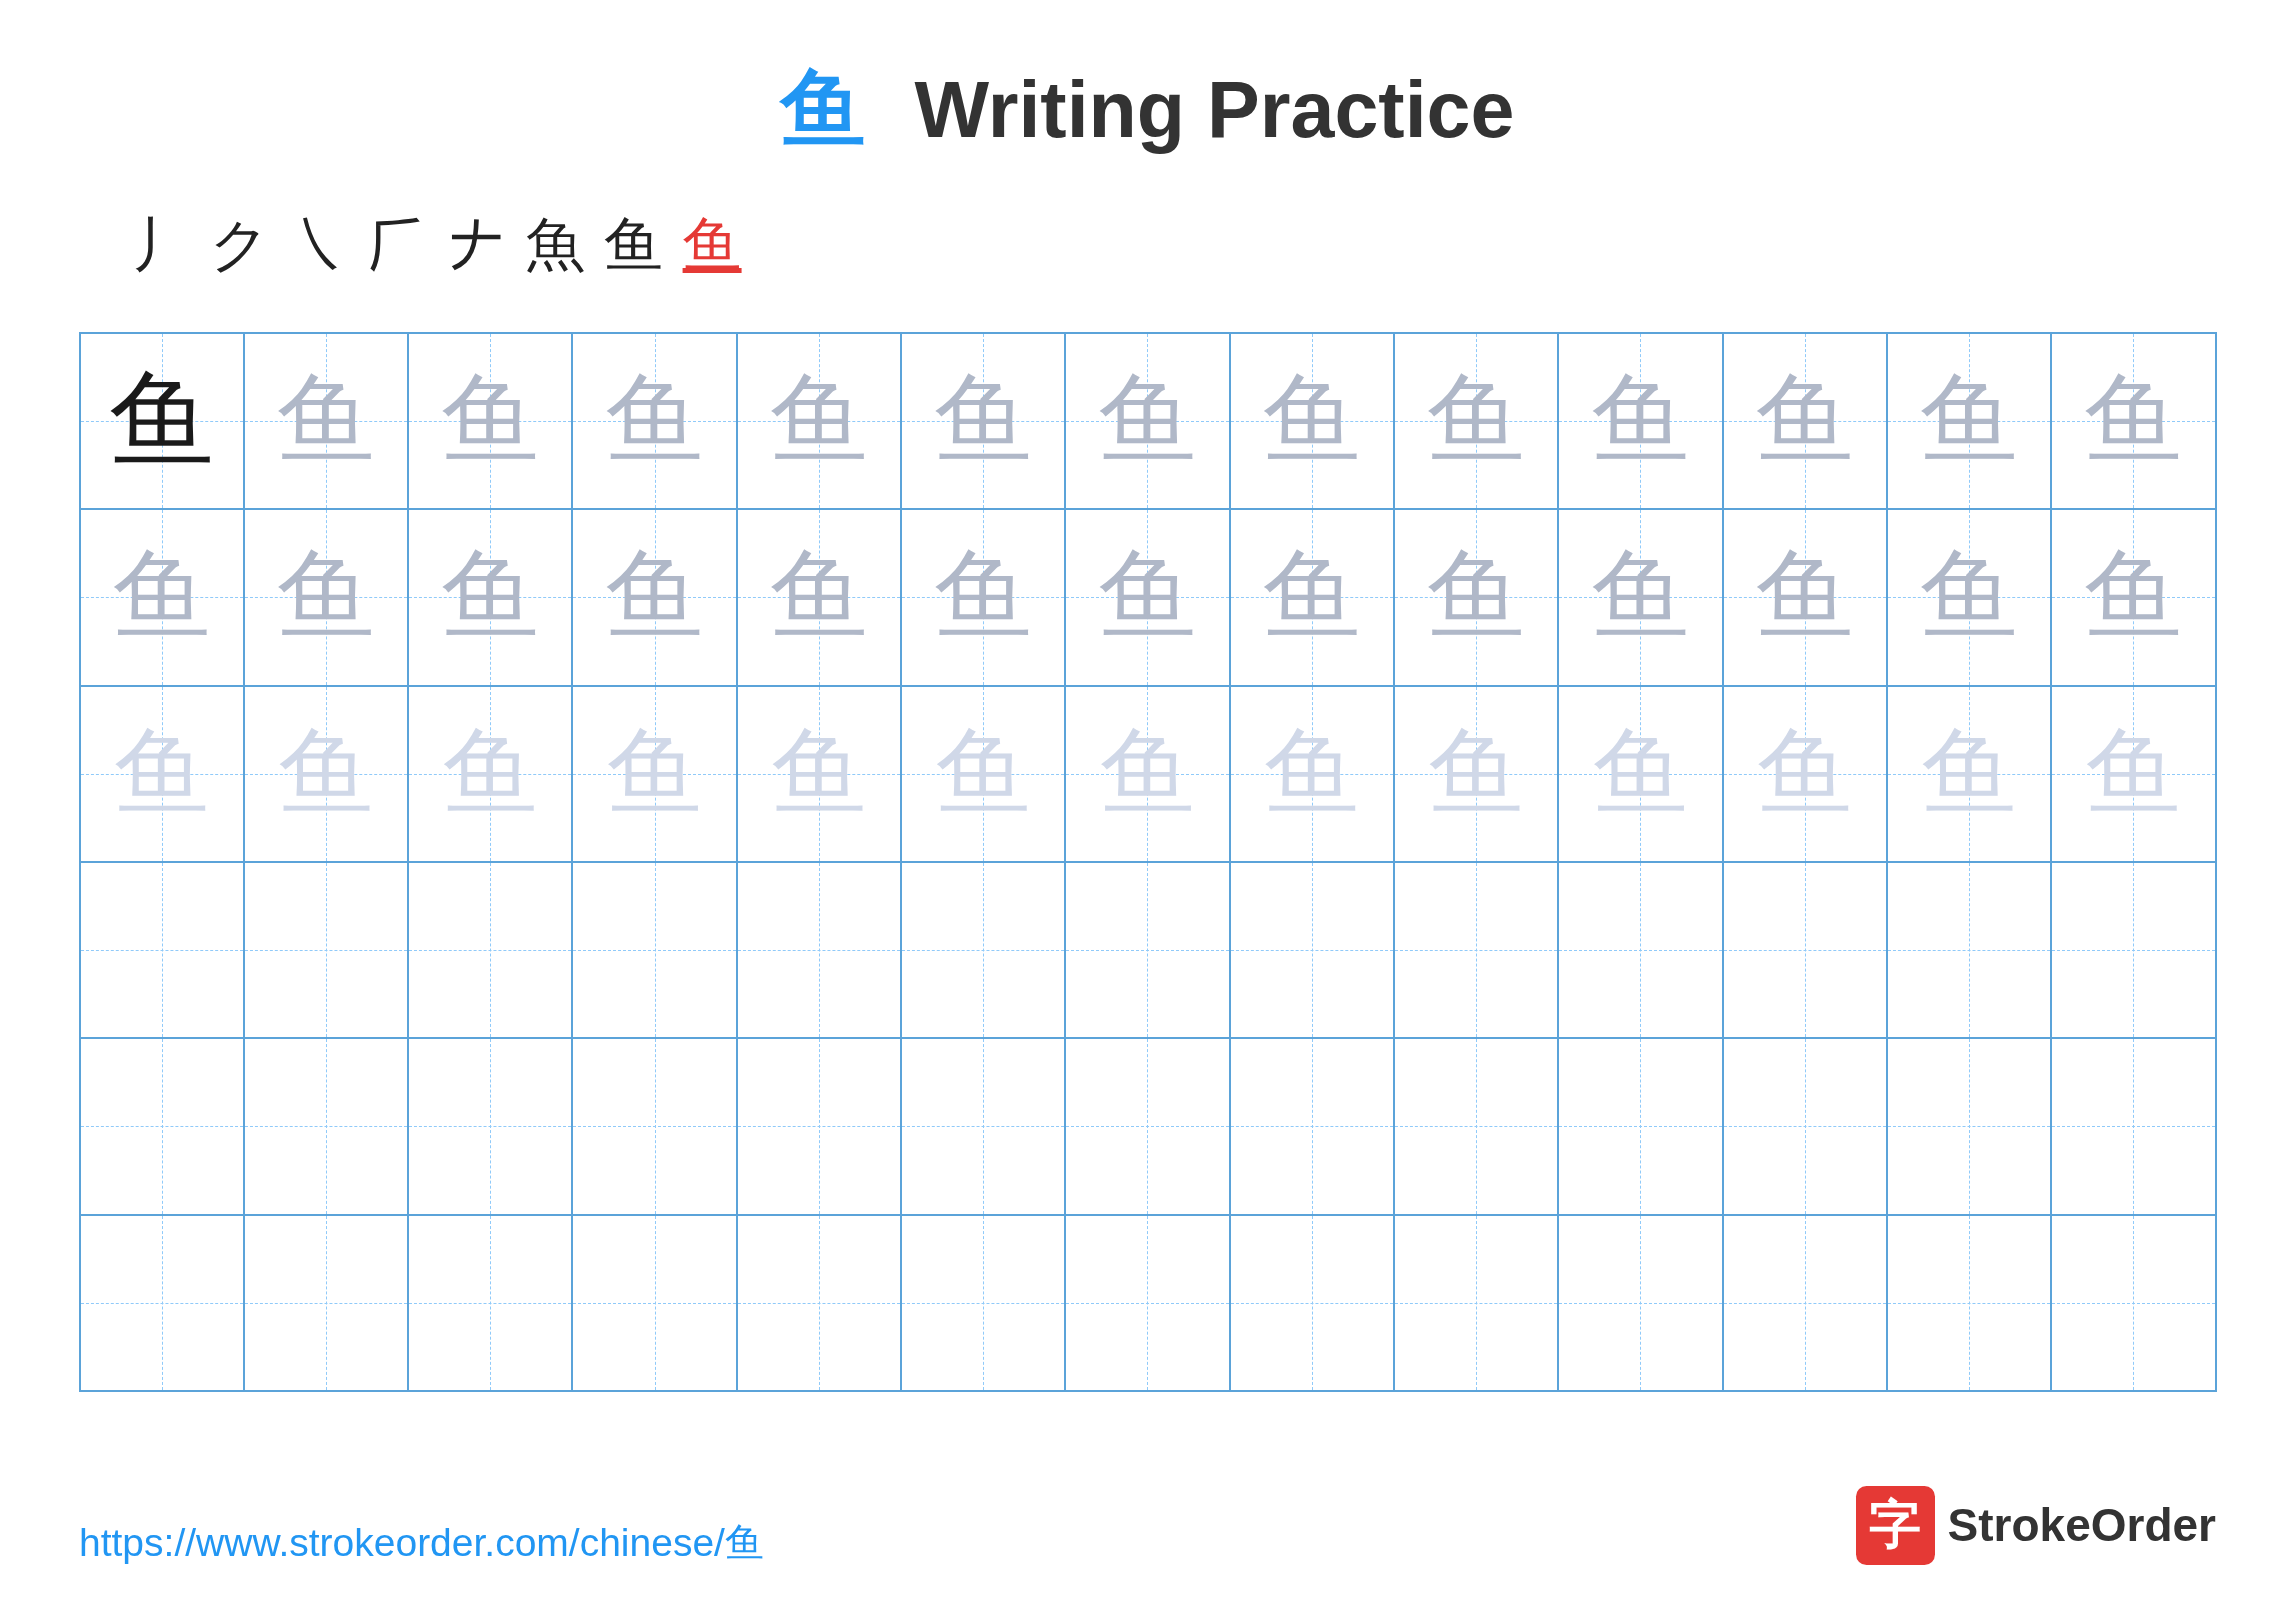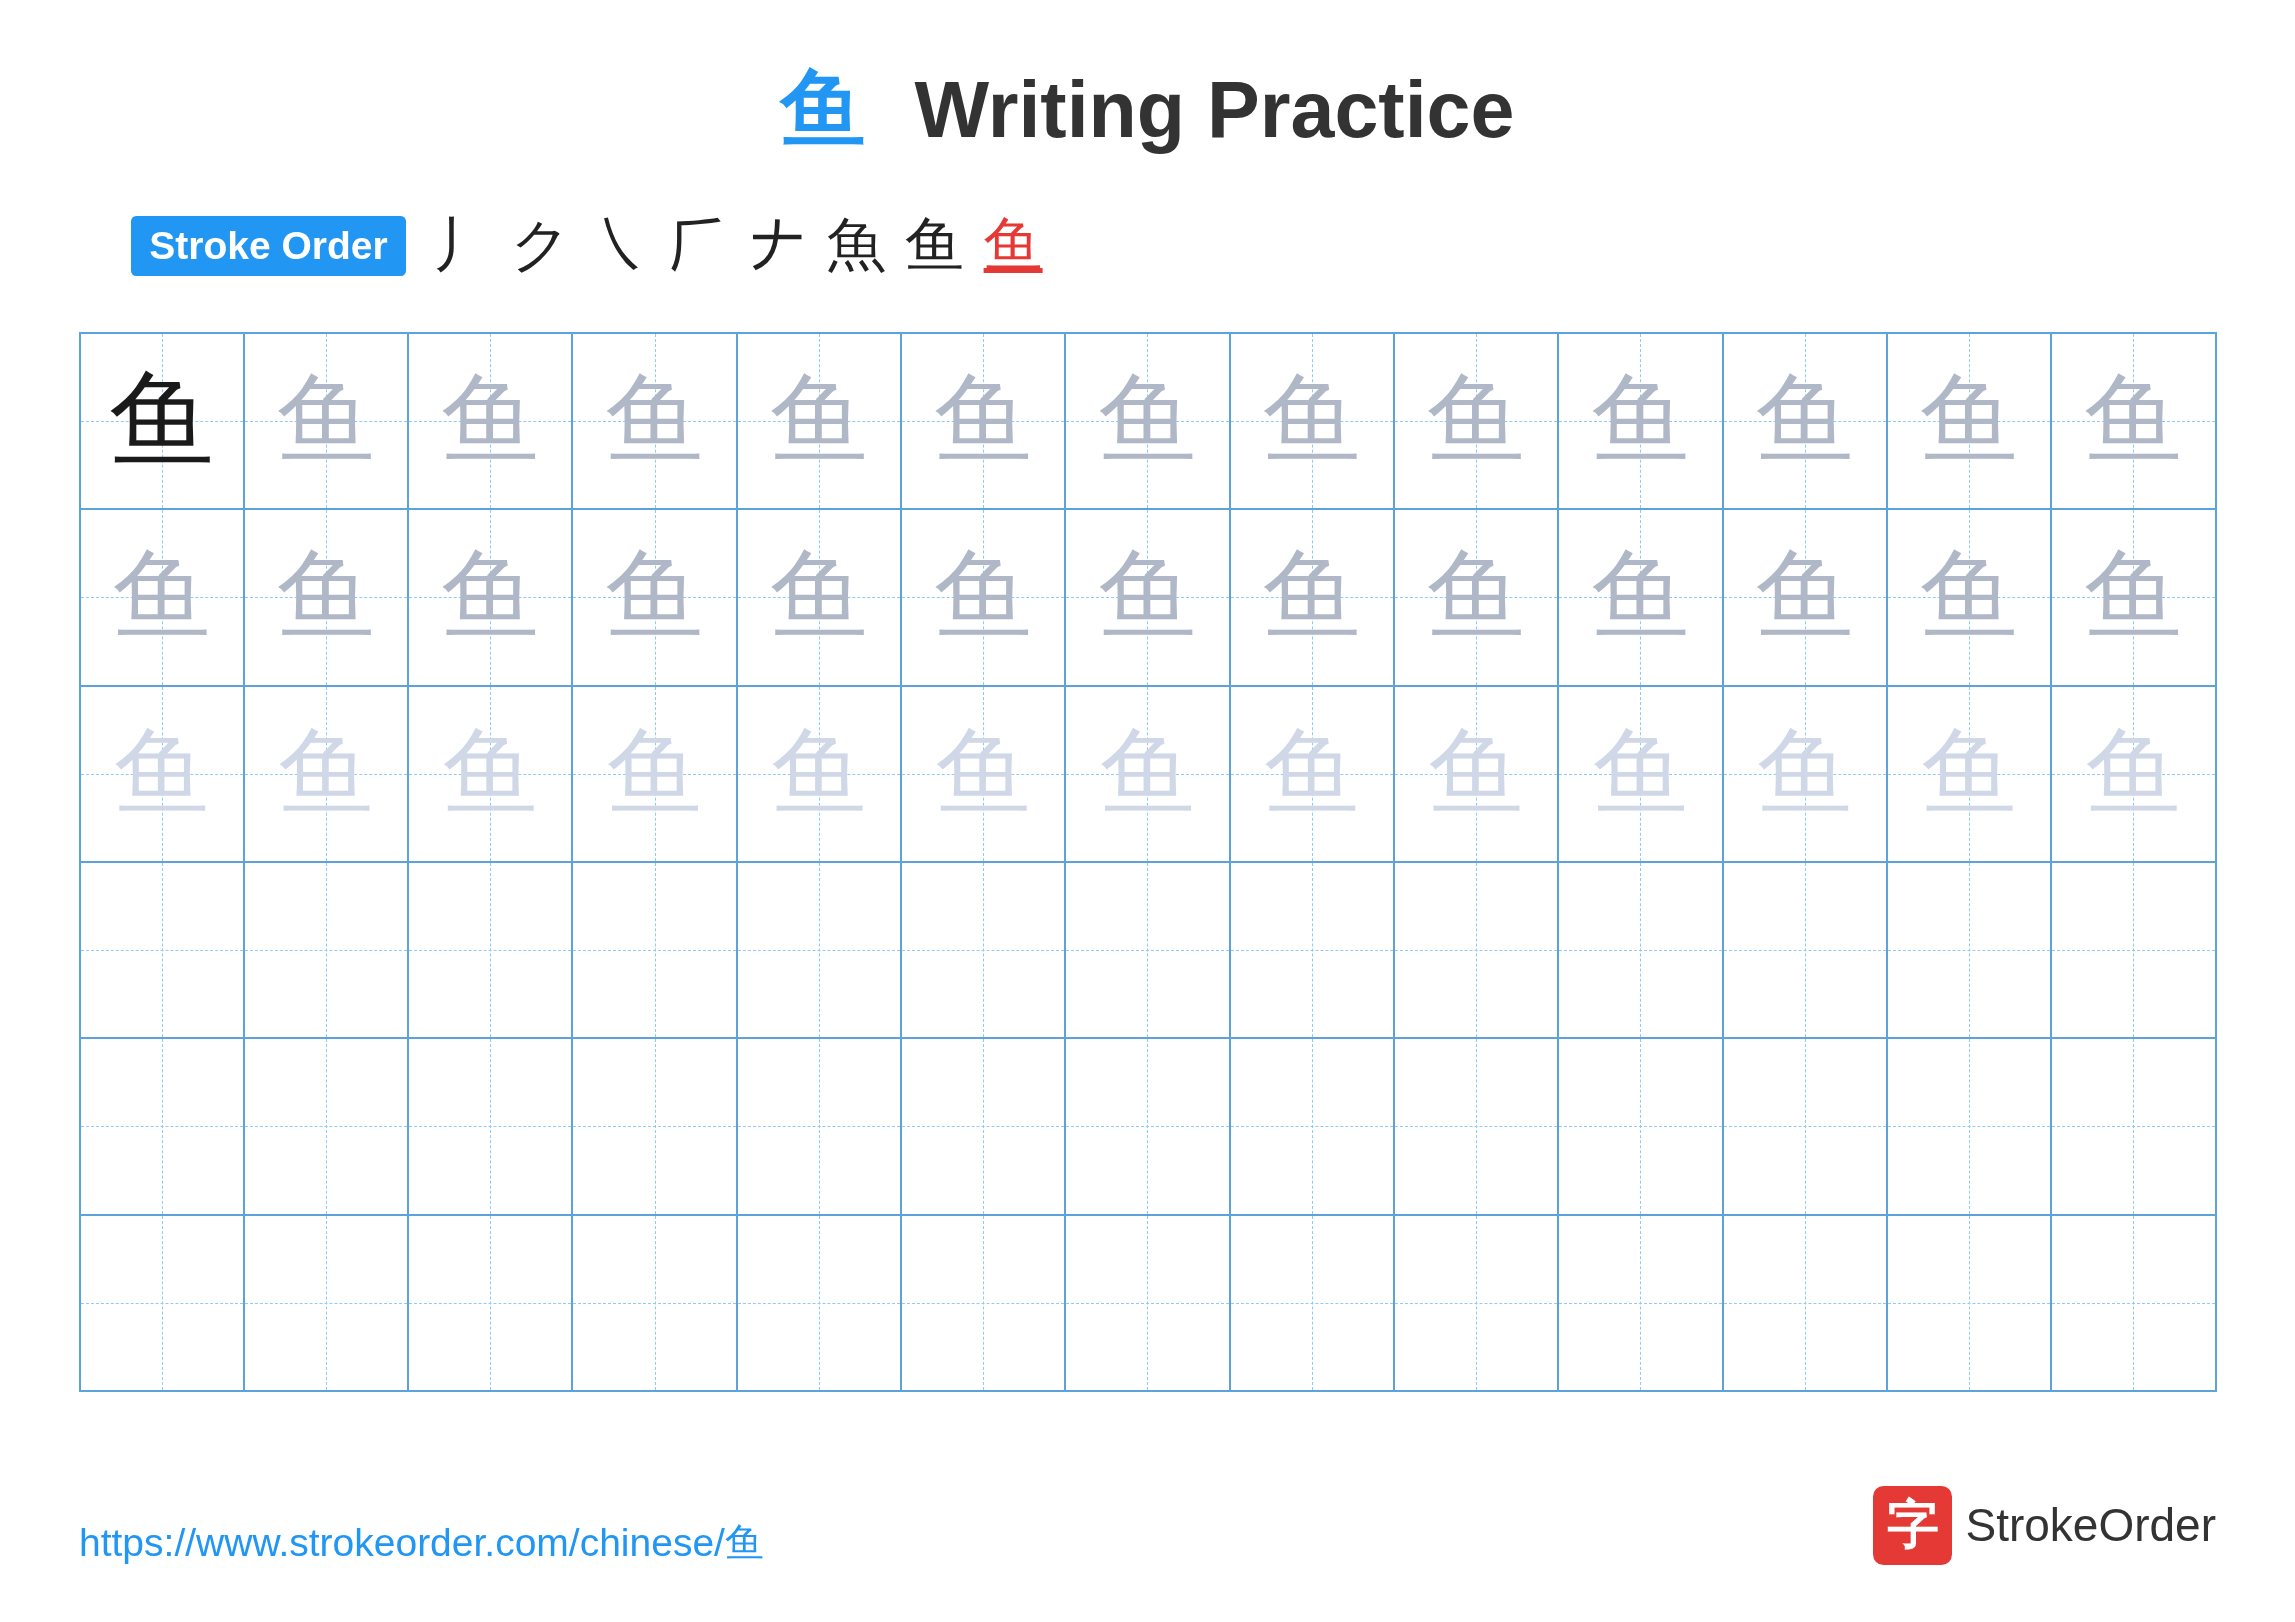--- a/index.html
+++ b/index.html
@@ -170,36 +170,35 @@
       align-items: center;
       justify-content: center;
       color: #fff;
       font-size: 52px;
       font-weight: bold;
       font-family: 'SimSun', serif;
     }
 
     .footer-logo-text {
       font-size: 46px;
-      font-weight: normal;
+      font-weight: bold;
       color: #333;
     }
   </style>
 </head>
 <body>
 
 <div class="page">
 
   <div class="title">
     <span class="title-char">鱼</span>
     <span class="title-text">Writing Practice</span>
   </div>
 
   <div class="stroke-order-row">
-    <span class="stroke-order-badge">Stroke Order</span>
     <div class="stroke-chars">
       <span>丿</span>
       <span>ク</span>
       <span>㇏</span>
       <span>𠂆</span>
       <span>𠂇</span>
       <span>魚</span>
       <span>鱼</span>
       <span class="last-char">鱼</span>
     </div>

